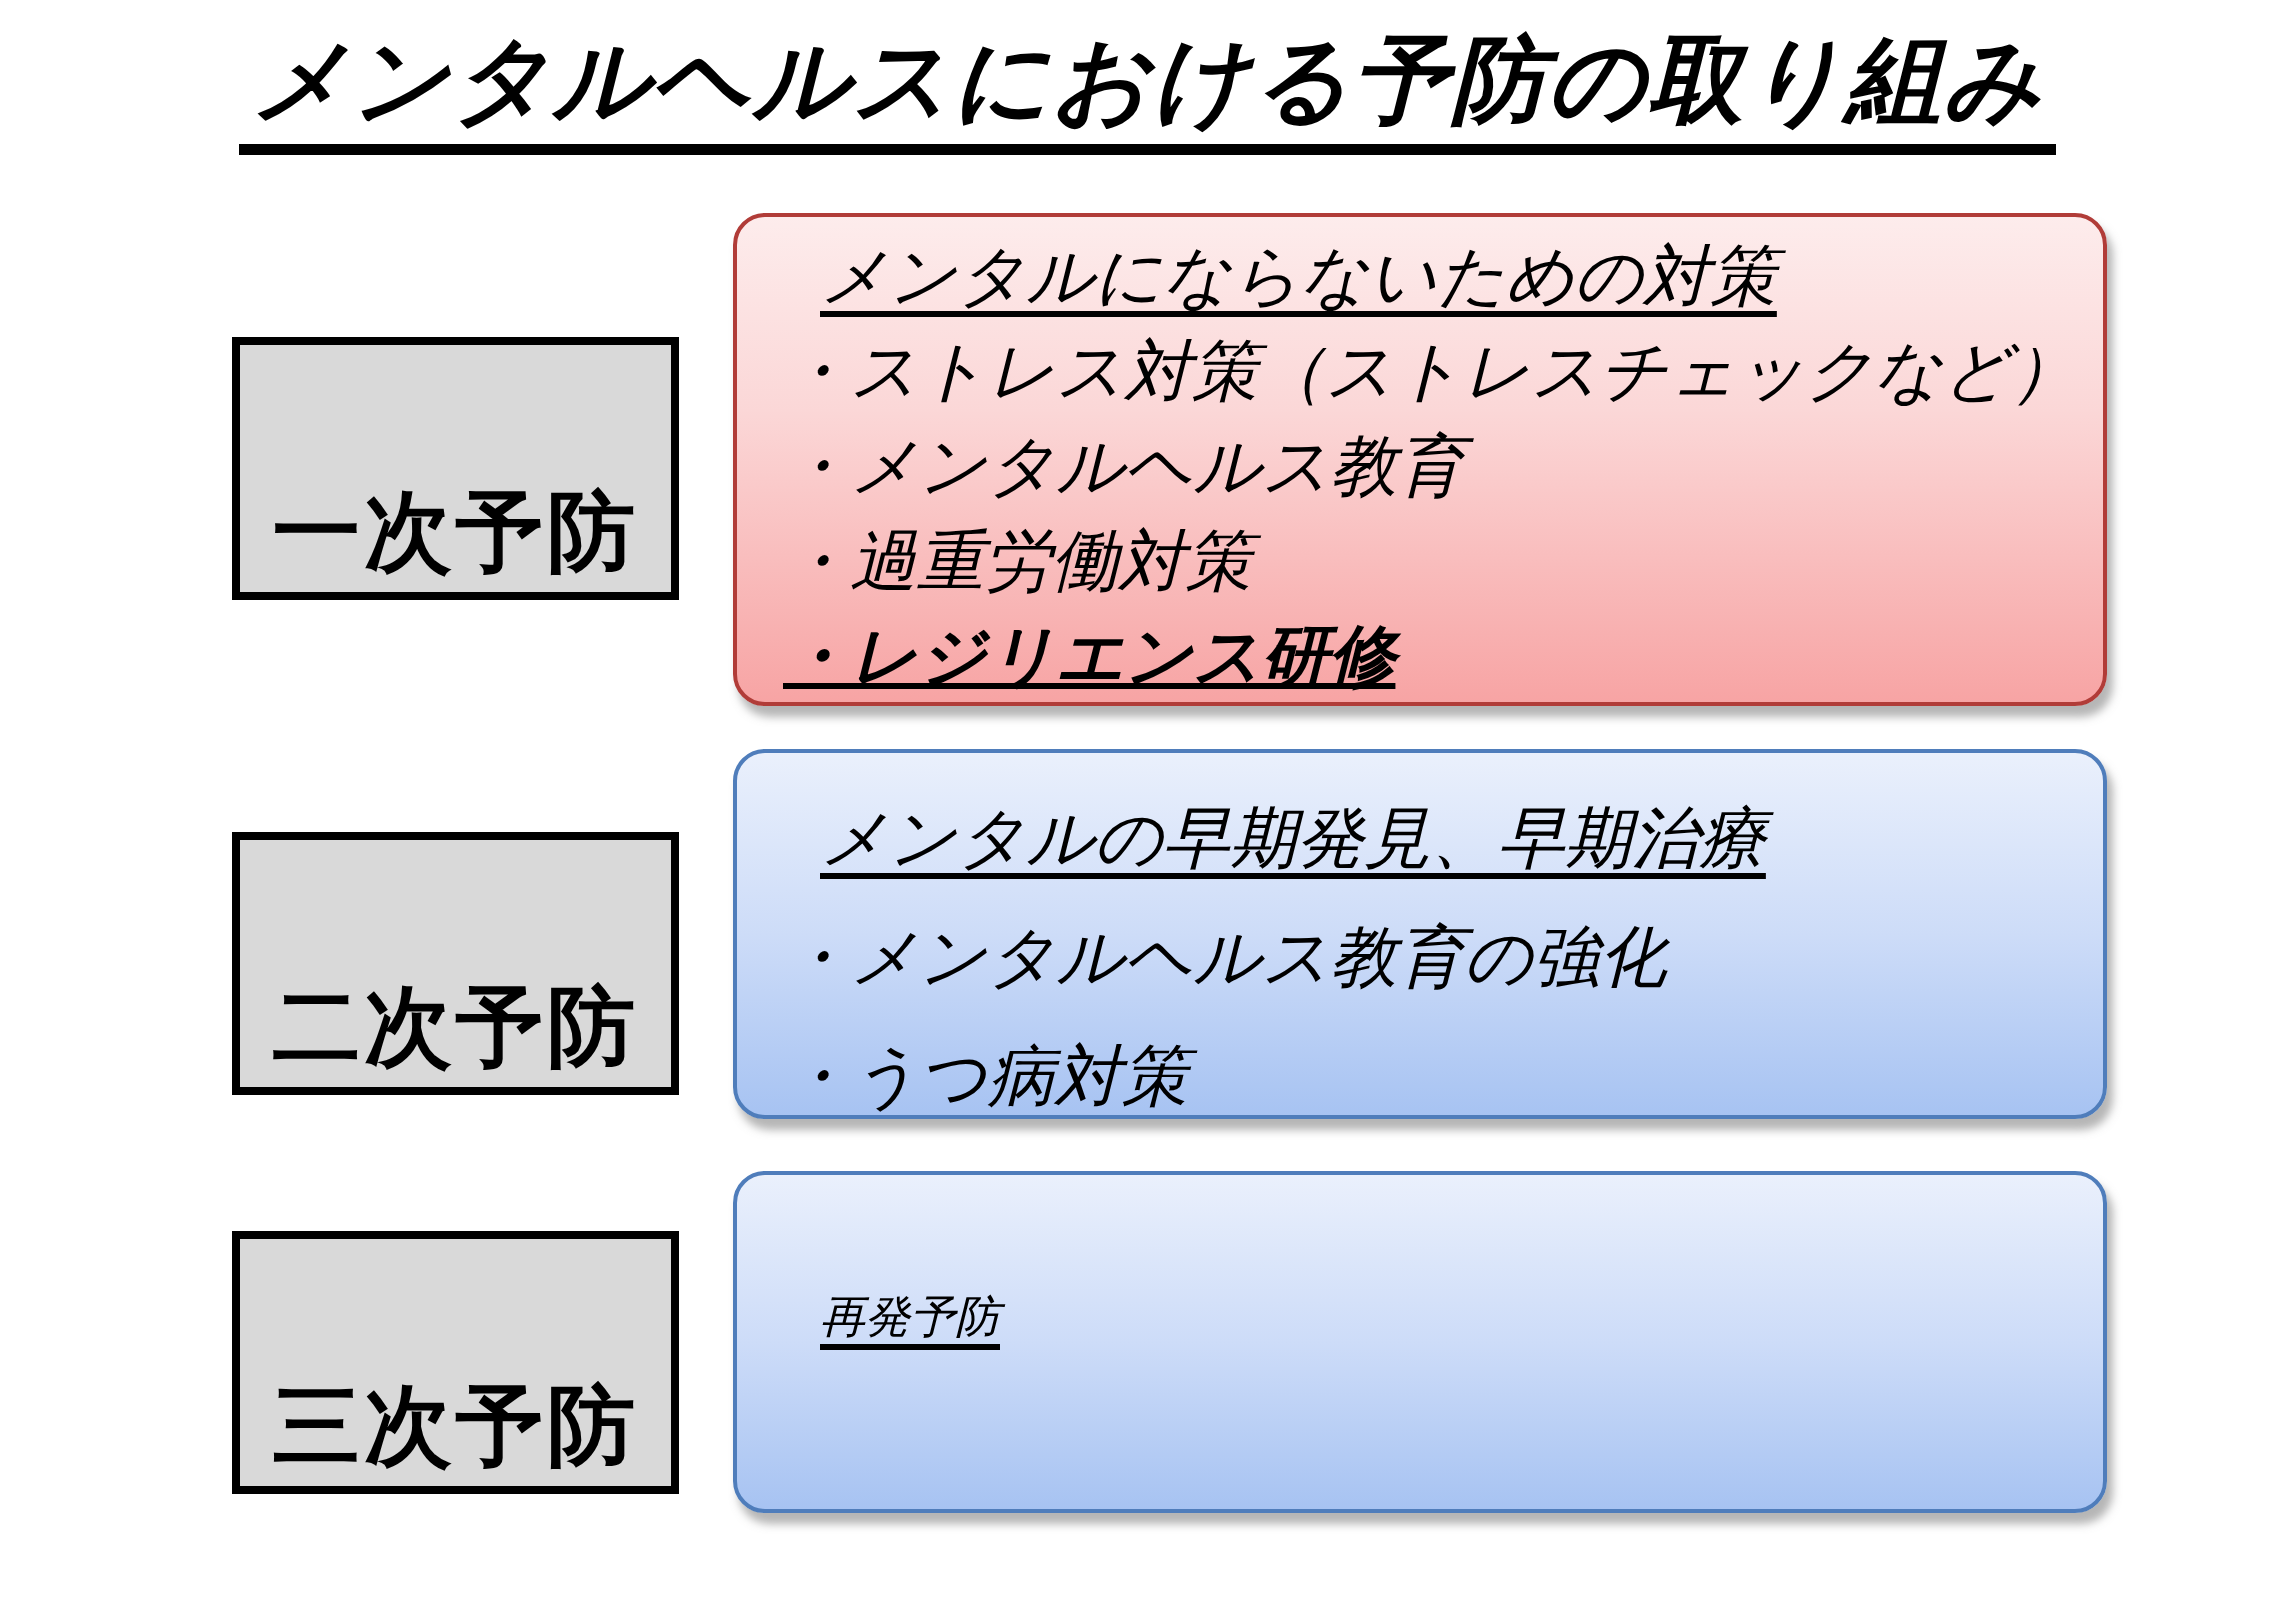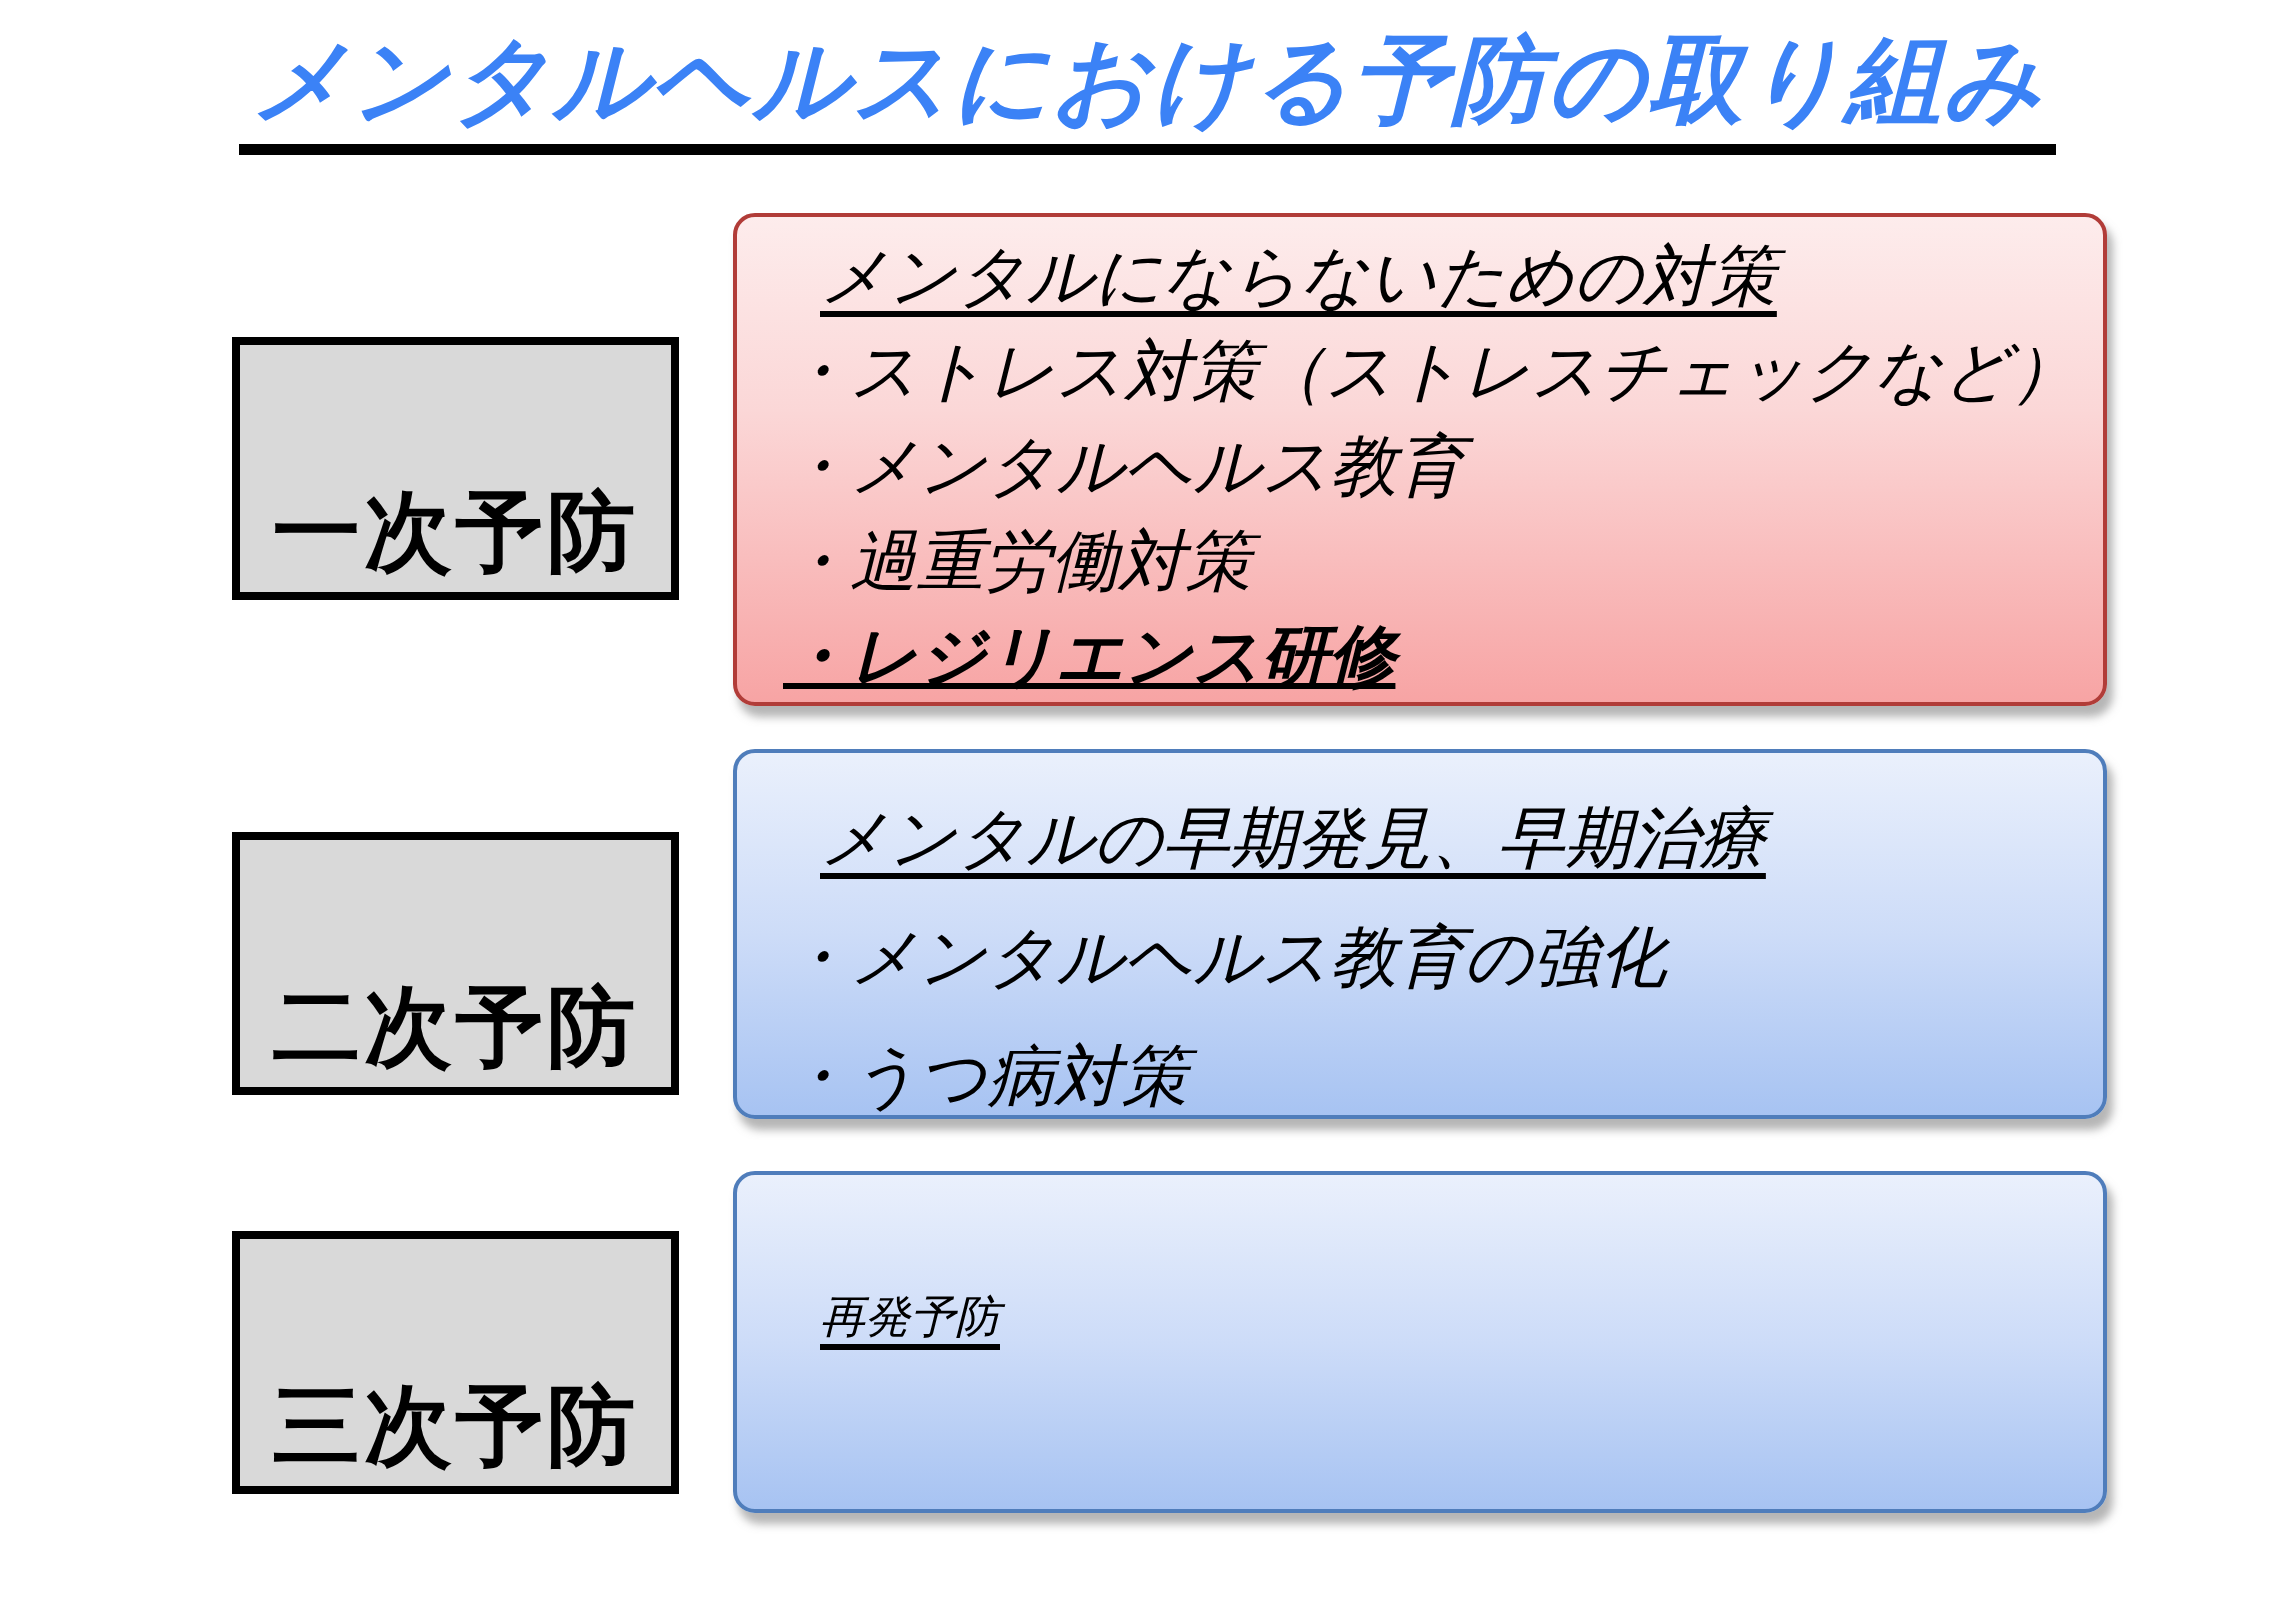--- a/index.html
+++ b/index.html
@@ -23,21 +23,21 @@
     top: 24.5px;
     left: 0;
     width: 100%;
     text-align: center;
   }
   .title-text {
     display: inline-block;
     font-size: 96px;
     font-weight: bold;
     font-style: italic;
-    color: #3b82f6;
+    color: #000000;
     letter-spacing: 1.8px;
     border-bottom: 11.4px solid #000000;
     padding: 0 12.3px 8.8px 12.3px;
     line-height: 1.15;
   }
   
   .stage-box {
     position: absolute;
     left: 232px;
     width: 447px;
@@ -54,21 +54,21 @@
     letter-spacing: 3.5px;
   }
   #stage-1 { top: 337px; }
   #stage-2 { top: 832px; }
   #stage-3 { top: 1231px; }
   
   .bubble {
     position: absolute;
     left: 733px;
     width: 1374px;
-    border-radius: 22px;
+    border-radius: 32px;
     box-sizing: border-box;
     padding-left: 46px;
     font-style: italic;
     color: #000000;
     box-shadow: 5.3px 10.5px 8.8px rgba(110, 110, 110, 0.5);
   }
   .bubble.pink {
     top: 213px;
     height: 493px;
     border: 4.4px solid #b13c38;

